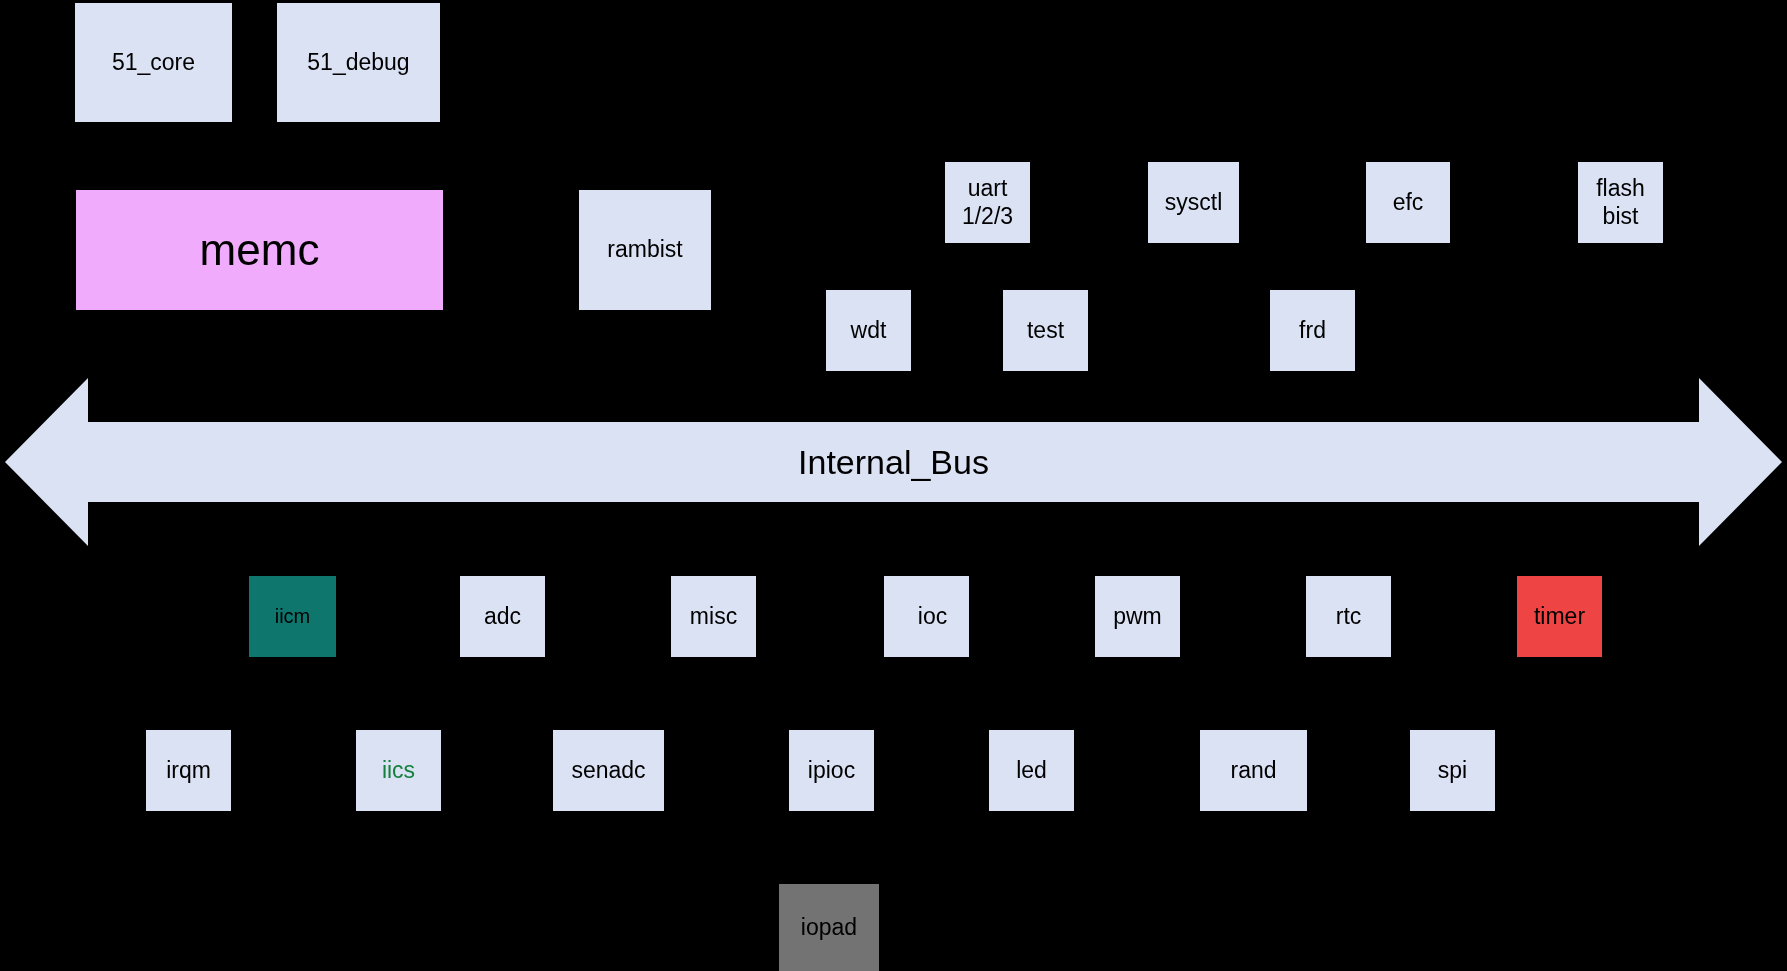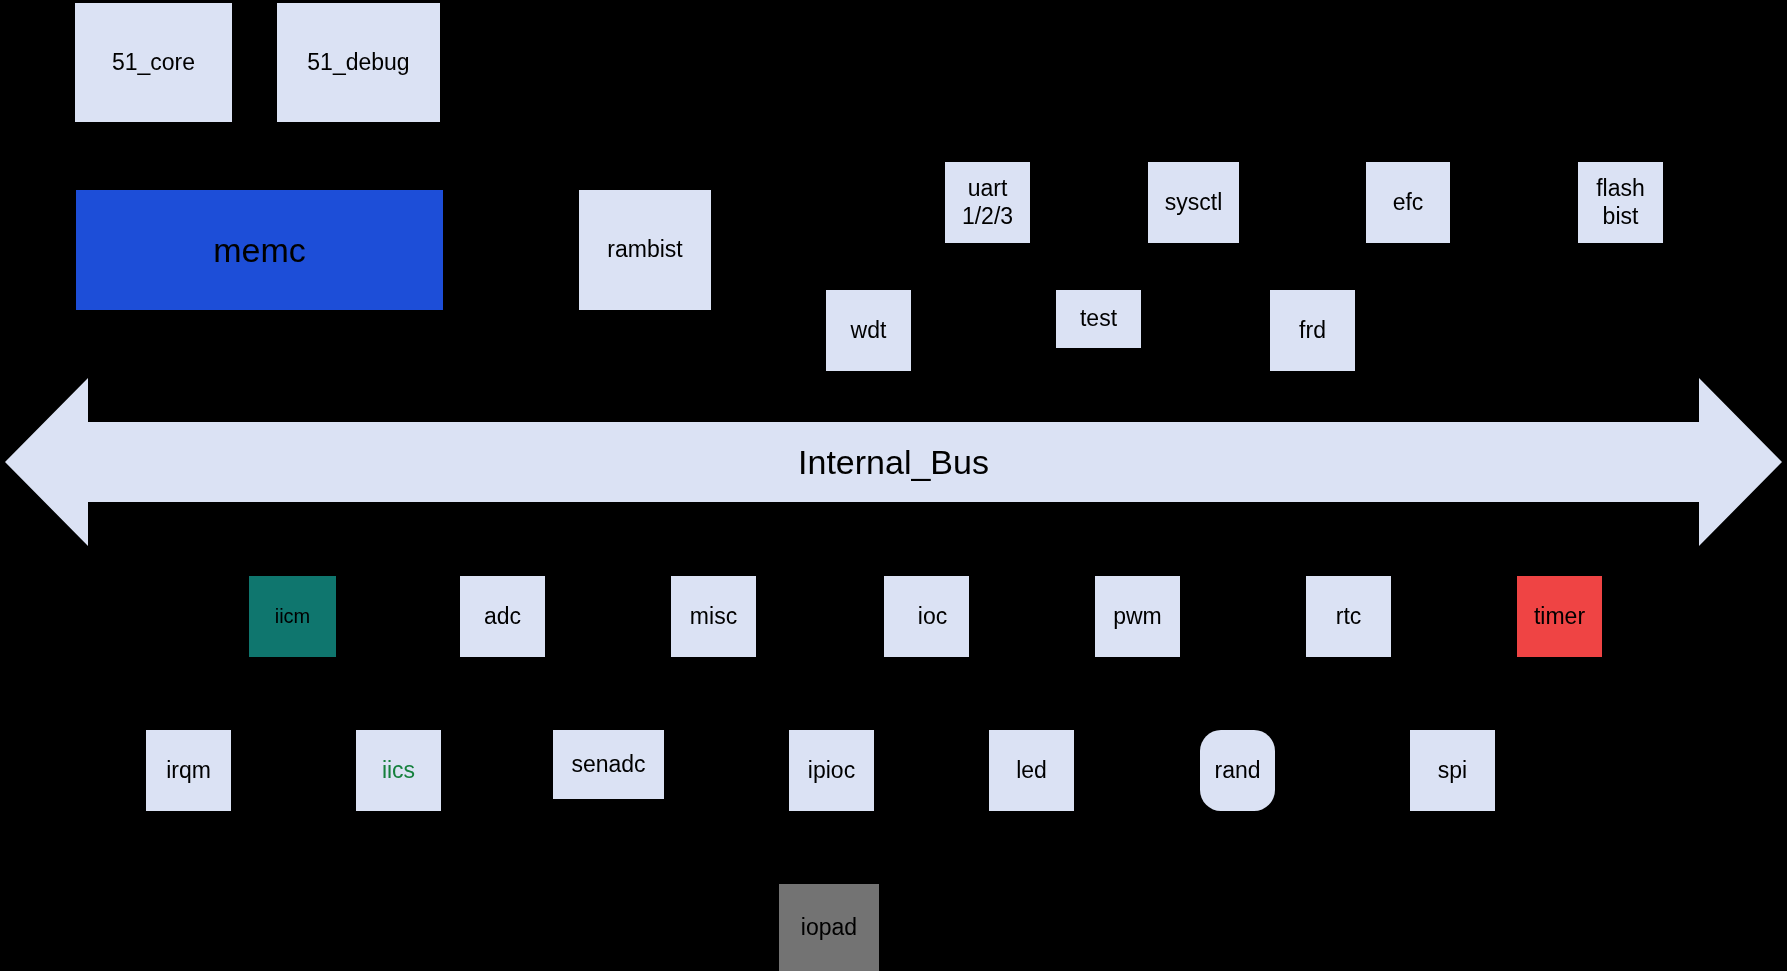--- a/index.html
+++ b/index.html
@@ -66,41 +66,41 @@
       <polygon points="5,86 88,2 88,46 1699,46 1699,2 1782,86 1699,170 1699,126 88,126 88,170" fill="#dbe2f4"></polygon>
     </svg>
   </div>
   <div class="bus-label">
     <span>Internal_Bus</span>
   </div>
 
   <div id="blocks-layer">
       <div class="block" style="left: 75px; top: 3px; width: 157px; height: 119px; font-size: 23px; background: rgb(219, 226, 244); color: rgb(0, 0, 0);">51_core</div>
       <div class="block" style="left: 277px; top: 3px; width: 163px; height: 119px; font-size: 23px; background: rgb(219, 226, 244); color: rgb(0, 0, 0);">51_debug</div>
-      <div class="block" style="left: 76px; top: 190px; width: 367px; height: 120px; font-size: 34px; background: #1d4ed8; color: rgb(0, 0, 0);">memc</div>
+      <div class="block" style="left: 76px; top: 190px; width: 367px; height: 120px; font-size: 44px; background: #f0abfc; color: rgb(0, 0, 0);">memc</div>
       <div class="block" style="left: 579px; top: 190px; width: 132px; height: 120px; font-size: 23px; background: rgb(219, 226, 244); color: rgb(0, 0, 0);">rambist</div>
       <div class="block" style="left: 945px; top: 162px; width: 85px; height: 81px; font-size: 23px; background: rgb(219, 226, 244); color: rgb(0, 0, 0);">uart
 1/2/3</div>
       <div class="block" style="left: 1148px; top: 162px; width: 91px; height: 81px; font-size: 23px; background: rgb(219, 226, 244); color: rgb(0, 0, 0);">sysctl</div>
       <div class="block" style="left: 1366px; top: 162px; width: 84px; height: 81px; font-size: 23px; background: rgb(219, 226, 244); color: rgb(0, 0, 0);">efc</div>
       <div class="block" style="left: 1578px; top: 162px; width: 85px; height: 81px; font-size: 23px; background: rgb(219, 226, 244); color: rgb(0, 0, 0);">flash
 bist</div>
       <div class="block" style="left: 826px; top: 290px; width: 85px; height: 81px; font-size: 23px; background: rgb(219, 226, 244); color: rgb(0, 0, 0);">wdt</div>
-      <div class="block" style="left: 1056px; top: 290px; width: 85px; height: 58px; font-size: 23px; background: rgb(219, 226, 244); color: rgb(0, 0, 0);">test</div>
+      <div class="block" style="left: 1003px; top: 290px; width: 85px; height: 81px; font-size: 23px; background: rgb(219, 226, 244); color: rgb(0, 0, 0);">test</div>
       <div class="block" style="left: 1270px; top: 290px; width: 85px; height: 81px; font-size: 23px; background: rgb(219, 226, 244); color: rgb(0, 0, 0);">frd</div>
       <div class="block" style="left: 249px; top: 576px; width: 87px; height: 81px; font-size: 20px; background: #0f766e; color: rgb(0, 0, 0);">iicm</div>
       <div class="block" style="left: 460px; top: 576px; width: 85px; height: 81px; font-size: 23px; background: rgb(219, 226, 244); color: rgb(0, 0, 0);">adc</div>
       <div class="block" style="left: 671px; top: 576px; width: 85px; height: 81px; font-size: 23px; background: rgb(219, 226, 244); color: rgb(0, 0, 0);">misc</div>
       <div class="block" style="left: 884px; top: 576px; width: 85px; height: 81px; font-size: 23px; background: rgb(219, 226, 244); color: rgb(0, 0, 0); padding-left: 12px;">ioc</div>
       <div class="block" style="left: 1095px; top: 576px; width: 85px; height: 81px; font-size: 23px; background: rgb(219, 226, 244); color: rgb(0, 0, 0);">pwm</div>
       <div class="block" style="left: 1306px; top: 576px; width: 85px; height: 81px; font-size: 23px; background: rgb(219, 226, 244); color: rgb(0, 0, 0);">rtc</div>
       <div class="block" style="left: 1517px; top: 576px; width: 85px; height: 81px; font-size: 23px; background: #ef4444; color: rgb(0, 0, 0);">timer</div>
       <div class="block" style="left: 146px; top: 730px; width: 85px; height: 81px; font-size: 23px; background: rgb(219, 226, 244); color: rgb(0, 0, 0);">irqm</div>
       <div class="block" style="left: 356px; top: 730px; width: 85px; height: 81px; font-size: 23px; background: rgb(219, 226, 244); color: #15803d;">iics</div>
-      <div class="block" style="left: 553px; top: 730px; width: 111px; height: 69px; font-size: 23px; background: rgb(219, 226, 244); color: rgb(0, 0, 0);">senadc</div>
+      <div class="block" style="left: 553px; top: 730px; width: 111px; height: 81px; font-size: 23px; background: rgb(219, 226, 244); color: rgb(0, 0, 0);">senadc</div>
       <div class="block" style="left: 789px; top: 730px; width: 85px; height: 81px; font-size: 23px; background: rgb(219, 226, 244); color: rgb(0, 0, 0);">ipioc</div>
       <div class="block" style="left: 989px; top: 730px; width: 85px; height: 81px; font-size: 23px; background: rgb(219, 226, 244); color: rgb(0, 0, 0);">led</div>
-      <div class="block" style="left: 1200px; top: 730px; width: 75px; height: 81px; font-size: 23px; background: rgb(219, 226, 244); color: rgb(0, 0, 0); border-radius: 21px;">rand</div>
+      <div class="block" style="left: 1200px; top: 730px; width: 107px; height: 81px; font-size: 23px; background: rgb(219, 226, 244); color: rgb(0, 0, 0);">rand</div>
       <div class="block" style="left: 1410px; top: 730px; width: 85px; height: 81px; font-size: 23px; background: rgb(219, 226, 244); color: rgb(0, 0, 0);">spi</div>
       <div class="block" style="left: 779px; top: 884px; width: 100px; height: 87px; font-size: 23px; background: #737373; color: rgb(0, 0, 0);">iopad</div>
     </div>
 
 </div>
 
 </body></html>

